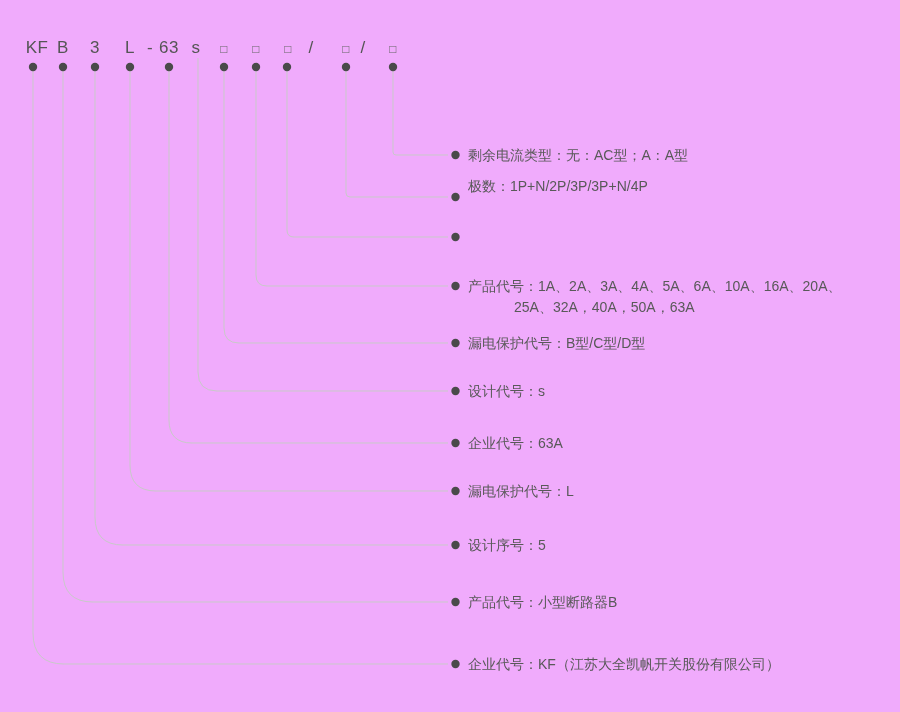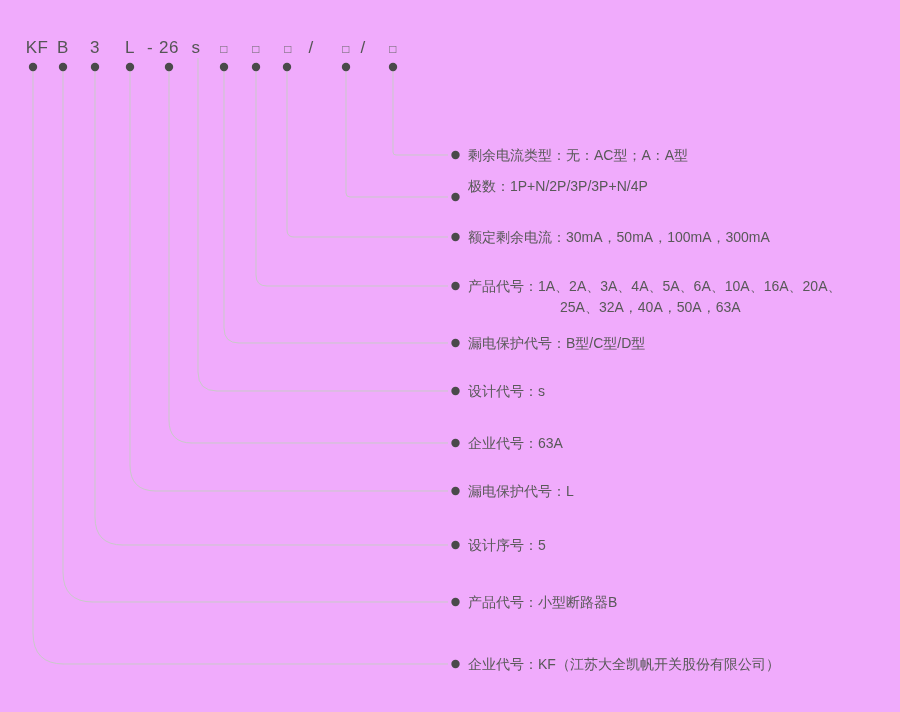--- a/index.html
+++ b/index.html
@@ -46,21 +46,21 @@
   .label {
     position: absolute;
     left: 468px;
     font-size: 14px;
     color: #595959;
     line-height: 20px;
     white-space: nowrap;
   }
   .label.two-line { line-height: 21px; }
   .label .line { display: block; text-align: right; }
-  .label .line2 { display: block; margin-left: 92px; }
+  .label .line2 { display: block; margin-left: 46px; }
 </style>
 </head>
 <body>
 
 <div class="stage">
 
   <svg class="connectors" viewBox="0 0 900 712" aria-hidden="true">
 
     <g>
       <path class="cline" d="M33 67 V633 Q33 664 64 664 H448"></path>
@@ -117,40 +117,37 @@
       <circle class="cdot" cx="455.5" cy="155" r="4.2"></circle>
     </g>
   </svg>
 
   <div class="code-row">
     <span class="code-seg" style="left:37px">KF</span>
     <span class="code-seg" style="left:63px">B</span>
     <span class="code-seg" style="left:95px">3</span>
     <span class="code-seg" style="left:130px">L</span>
     <span class="code-seg" style="left:150px">-</span>
-    <span class="code-seg" style="left:169px">26</span>
+    <span class="code-seg" style="left:169px">63</span>
     <span class="code-seg" style="left:196px">s</span>
     <span class="code-seg sq" style="left:224px">□</span>
     <span class="code-seg sq" style="left:256px">□</span>
     <span class="code-seg sq" style="left:288px">□</span>
     <span class="code-seg" style="left:311px">/</span>
     <span class="code-seg sq" style="left:346px">□</span>
     <span class="code-seg" style="left:363px">/</span>
     <span class="code-seg sq" style="left:393px">□</span>
   </div>
 
   <div class="labels">
     <div class="label" style="top:145px">
       <span class="line">剩余电流类型：无：AC型；A：A型</span>
     </div>
     <div class="label" style="top:176px">
       <span class="line">极数：1P+N/2P/3P/3P+N/4P</span>
-    </div>
-    <div class="label" style="top:227px">
-      <span class="line">额定剩余电流：30mA，50mA，100mA，300mA</span>
     </div>
     <div class="label two-line" style="top:276px">
       <span class="line">产品代号：1A、2A、3A、4A、5A、6A、10A、16A、20A、</span>
       <span class="line2">25A、32A，40A，50A，63A</span>
     </div>
     <div class="label" style="top:333px">
       <span class="line">漏电保护代号：B型/C型/D型</span>
     </div>
     <div class="label" style="top:381px">
       <span class="line">设计代号：s</span>

